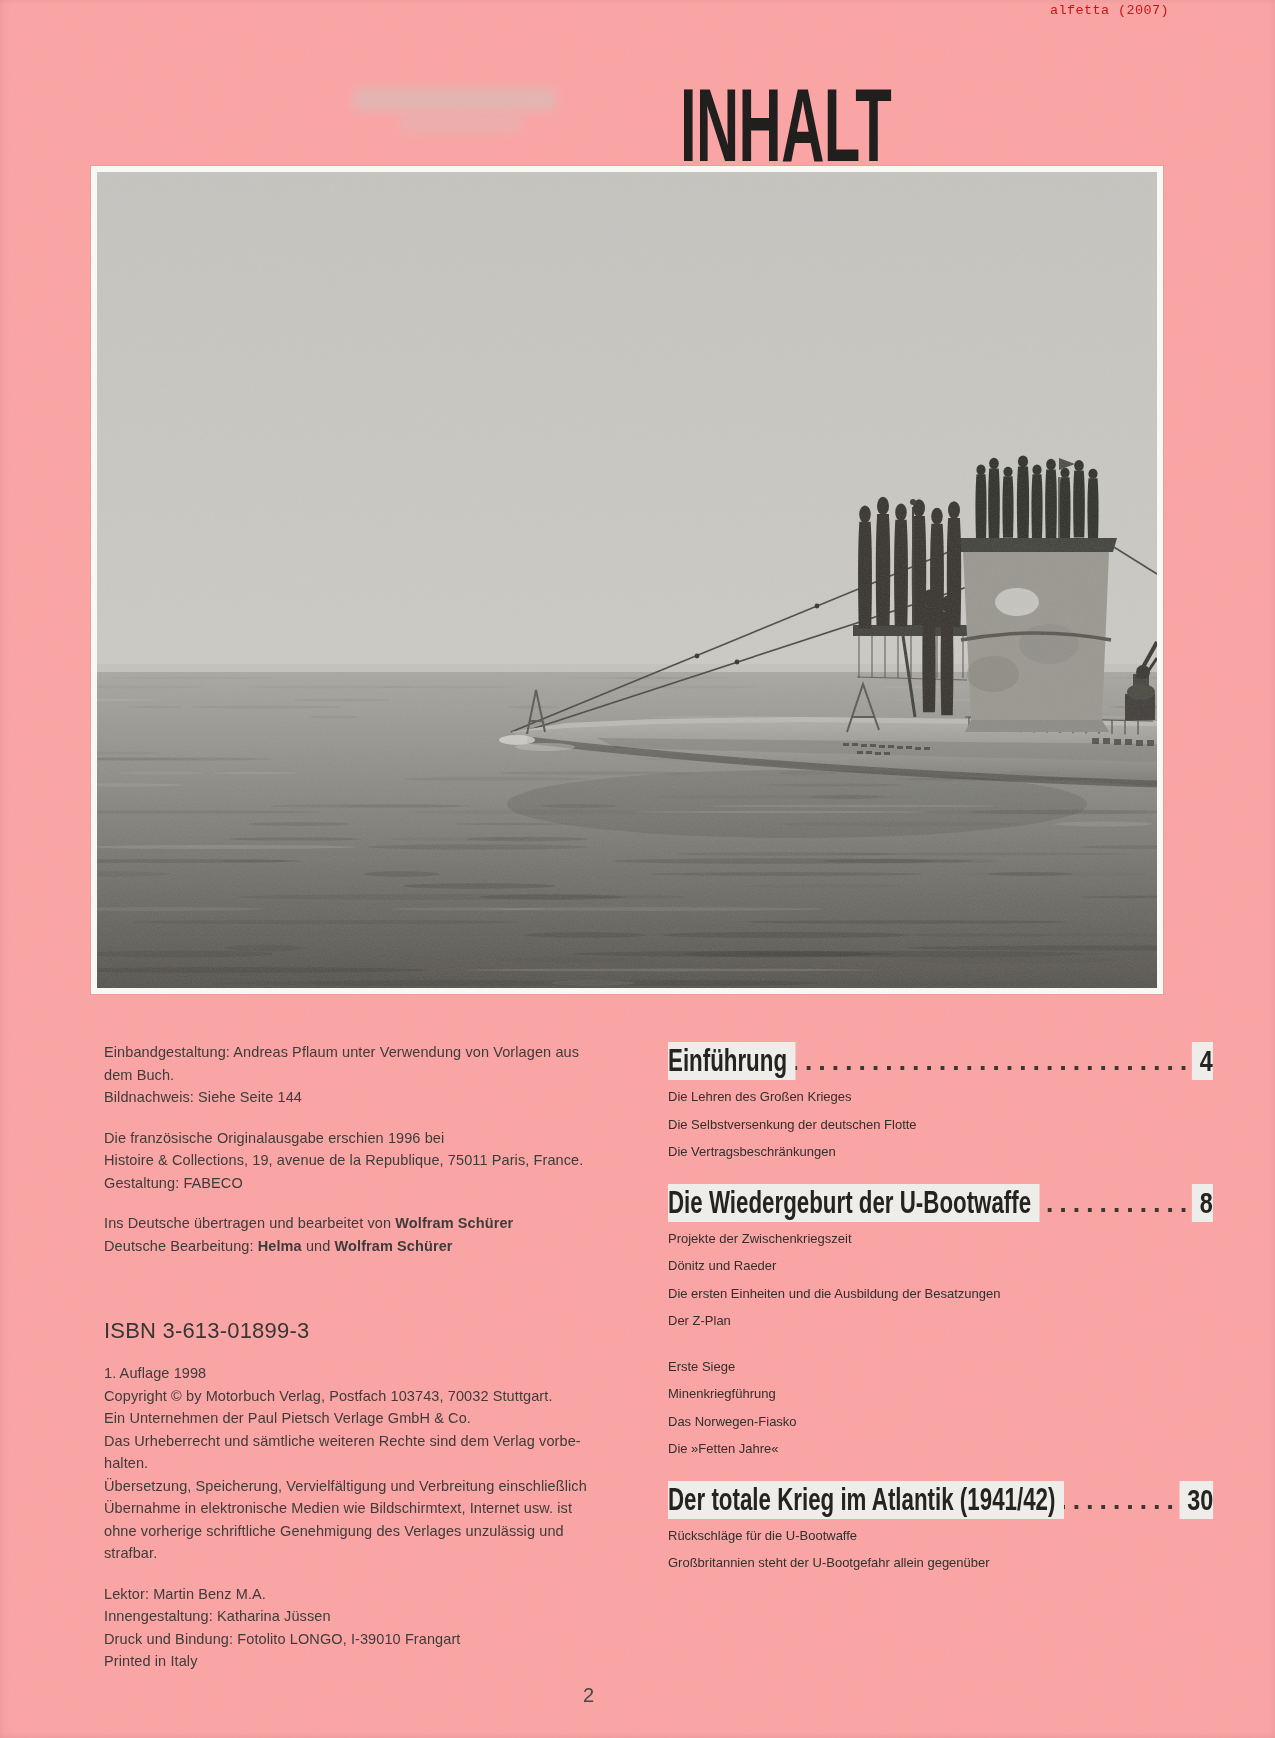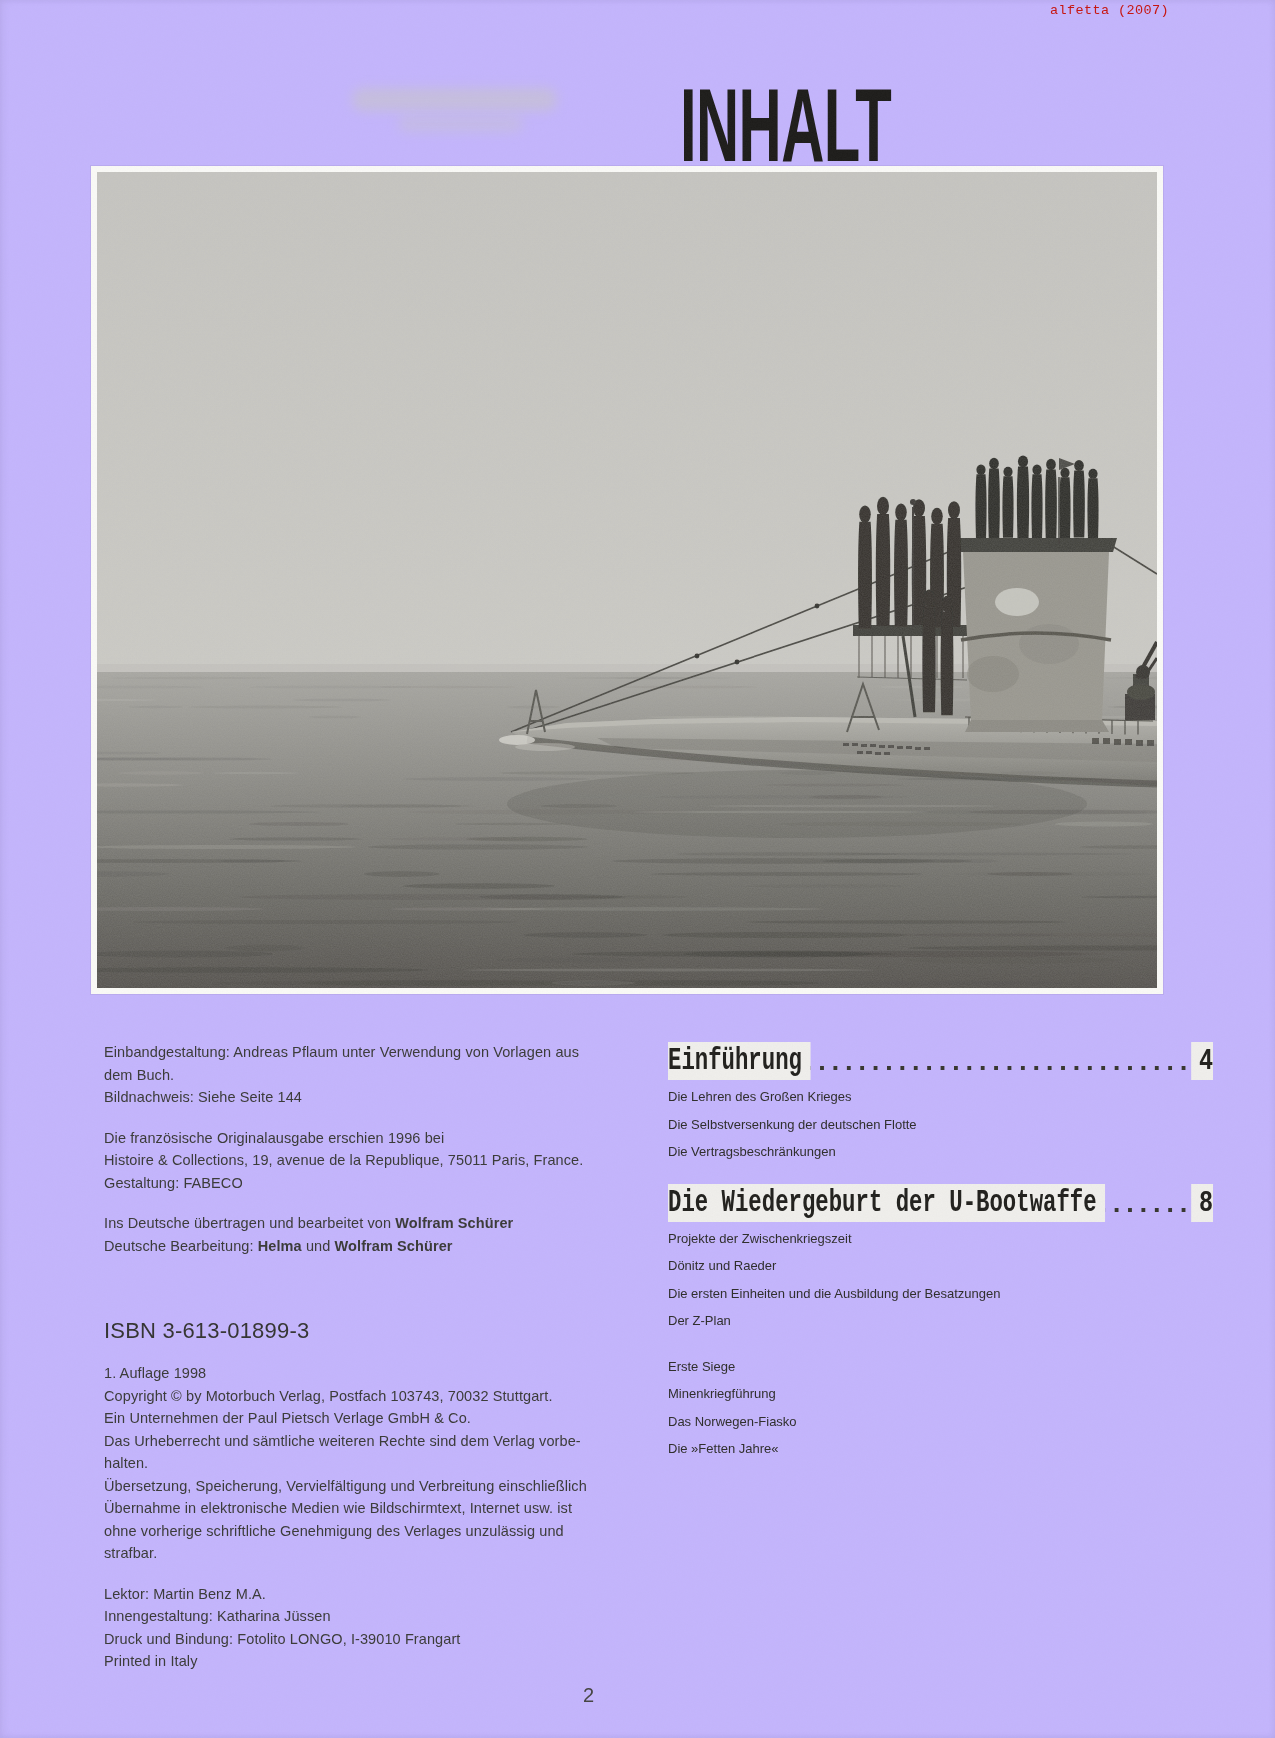--- a/index.html
+++ b/index.html
@@ -1,18 +1,18 @@
 <!DOCTYPE html>
 <html><head>
 <meta charset="utf-8">
 <style>
   html,body{margin:0;padding:0;background:#b9b8b5;}
   .page{
     position:relative; width:1275px; height:1738px; margin:0 auto;
-    background:#c4b5fd; overflow:hidden;
+    background:#fca5a5; overflow:hidden;
     font-family:"Liberation Sans","DejaVu Sans",sans-serif;
     box-shadow:inset 3px 0 8px rgba(0,0,0,.05), inset -2px 0 6px rgba(0,0,0,.04);
   }
   .annotation{
     position:absolute; top:3px; right:106px;
     font-family:"Liberation Mono","DejaVu Sans Mono",monospace;
     font-size:13.5px; letter-spacing:.4px; color:#c8140f;
   }
   .title-inhalt{
     position:absolute; left:680px; top:74px; margin:0;
@@ -29,21 +29,21 @@
   .photo svg{display:block;}
   .colophon{
     position:absolute; left:104px; top:1041px; width:502px;
     font-size:14.5px; line-height:22.5px; color:#3a3a38; letter-spacing:.1px;
   }
   .para{margin:0 0 18px 0;}
   .para.isbn{margin-top:61px; font-size:22px; line-height:26px; letter-spacing:.2px; color:#343432;}
   .b{font-weight:700;}
   .toc{position:absolute; left:668px; top:1042px; width:545px; color:#2b2a28;}
   .toc-section{margin:0 0 18px 0;}
-  .toc-head{position:relative; height:38px; line-height:38px; margin-bottom:3px; white-space:nowrap;font-family:Liberation Mono, monospace;}
+  .toc-head{position:relative; height:38px; line-height:38px; margin-bottom:3px; white-space:nowrap;}
   .leader{
     position:absolute; left:0; right:2px; bottom:9px; height:6px;
     background-image:radial-gradient(circle, #37362f 0, #37362f 2.1px, rgba(0,0,0,0) 2.3px);
     background-size:13.4px 6px; background-repeat:repeat-x;
   }
   .toc-title{
     position:relative; display:inline-block; background:#f0efec; padding-right:12px;
     font-size:31px; font-weight:700; color:#21201d;
     transform:scaleX(.72); transform-origin:0 50%;
   }
@@ -398,20 +398,25 @@
         <div class="toc-item">Dönitz und Raeder</div>
         <div class="toc-item">Die ersten Einheiten und die Ausbildung der Besatzungen</div>
         <div class="toc-item">Der Z-Plan</div>
       </div>
       <div class="toc-section">
         <div class="toc-item">Erste Siege</div>
         <div class="toc-item">Minenkriegführung</div>
         <div class="toc-item">Das Norwegen-Fiasko</div>
         <div class="toc-item">Die »Fetten Jahre«</div>
       </div>
+      <div class="toc-section">
+        <div class="toc-head"><div class="leader"></div><span class="toc-title">Der totale Krieg im Atlantik (1941/42)</span><span class="toc-pg">30</span></div>
+        <div class="toc-item">Rückschläge für die U-Bootwaffe</div>
+        <div class="toc-item">Großbritannien steht der U-Bootgefahr allein gegenüber</div>
+      </div>
     </div>
 
   <div class="pagenum">2</div>
 
   <svg class="paper-grain" width="1275" height="1738" viewBox="0 0 1275 1738" xmlns="http://www.w3.org/2000/svg">
     <defs>
       <filter id="pgrain" x="0" y="0" width="100%" height="100%">
         <feTurbulence type="fractalNoise" baseFrequency="0.8" numOctaves="2" seed="11" result="n"></feTurbulence>
         <feColorMatrix in="n" type="matrix" values="0 0 0 0 0.45  0 0 0 0 0.45  0 0 0 0 0.43  0.5 0 0 0 0"></feColorMatrix>
       </filter>

